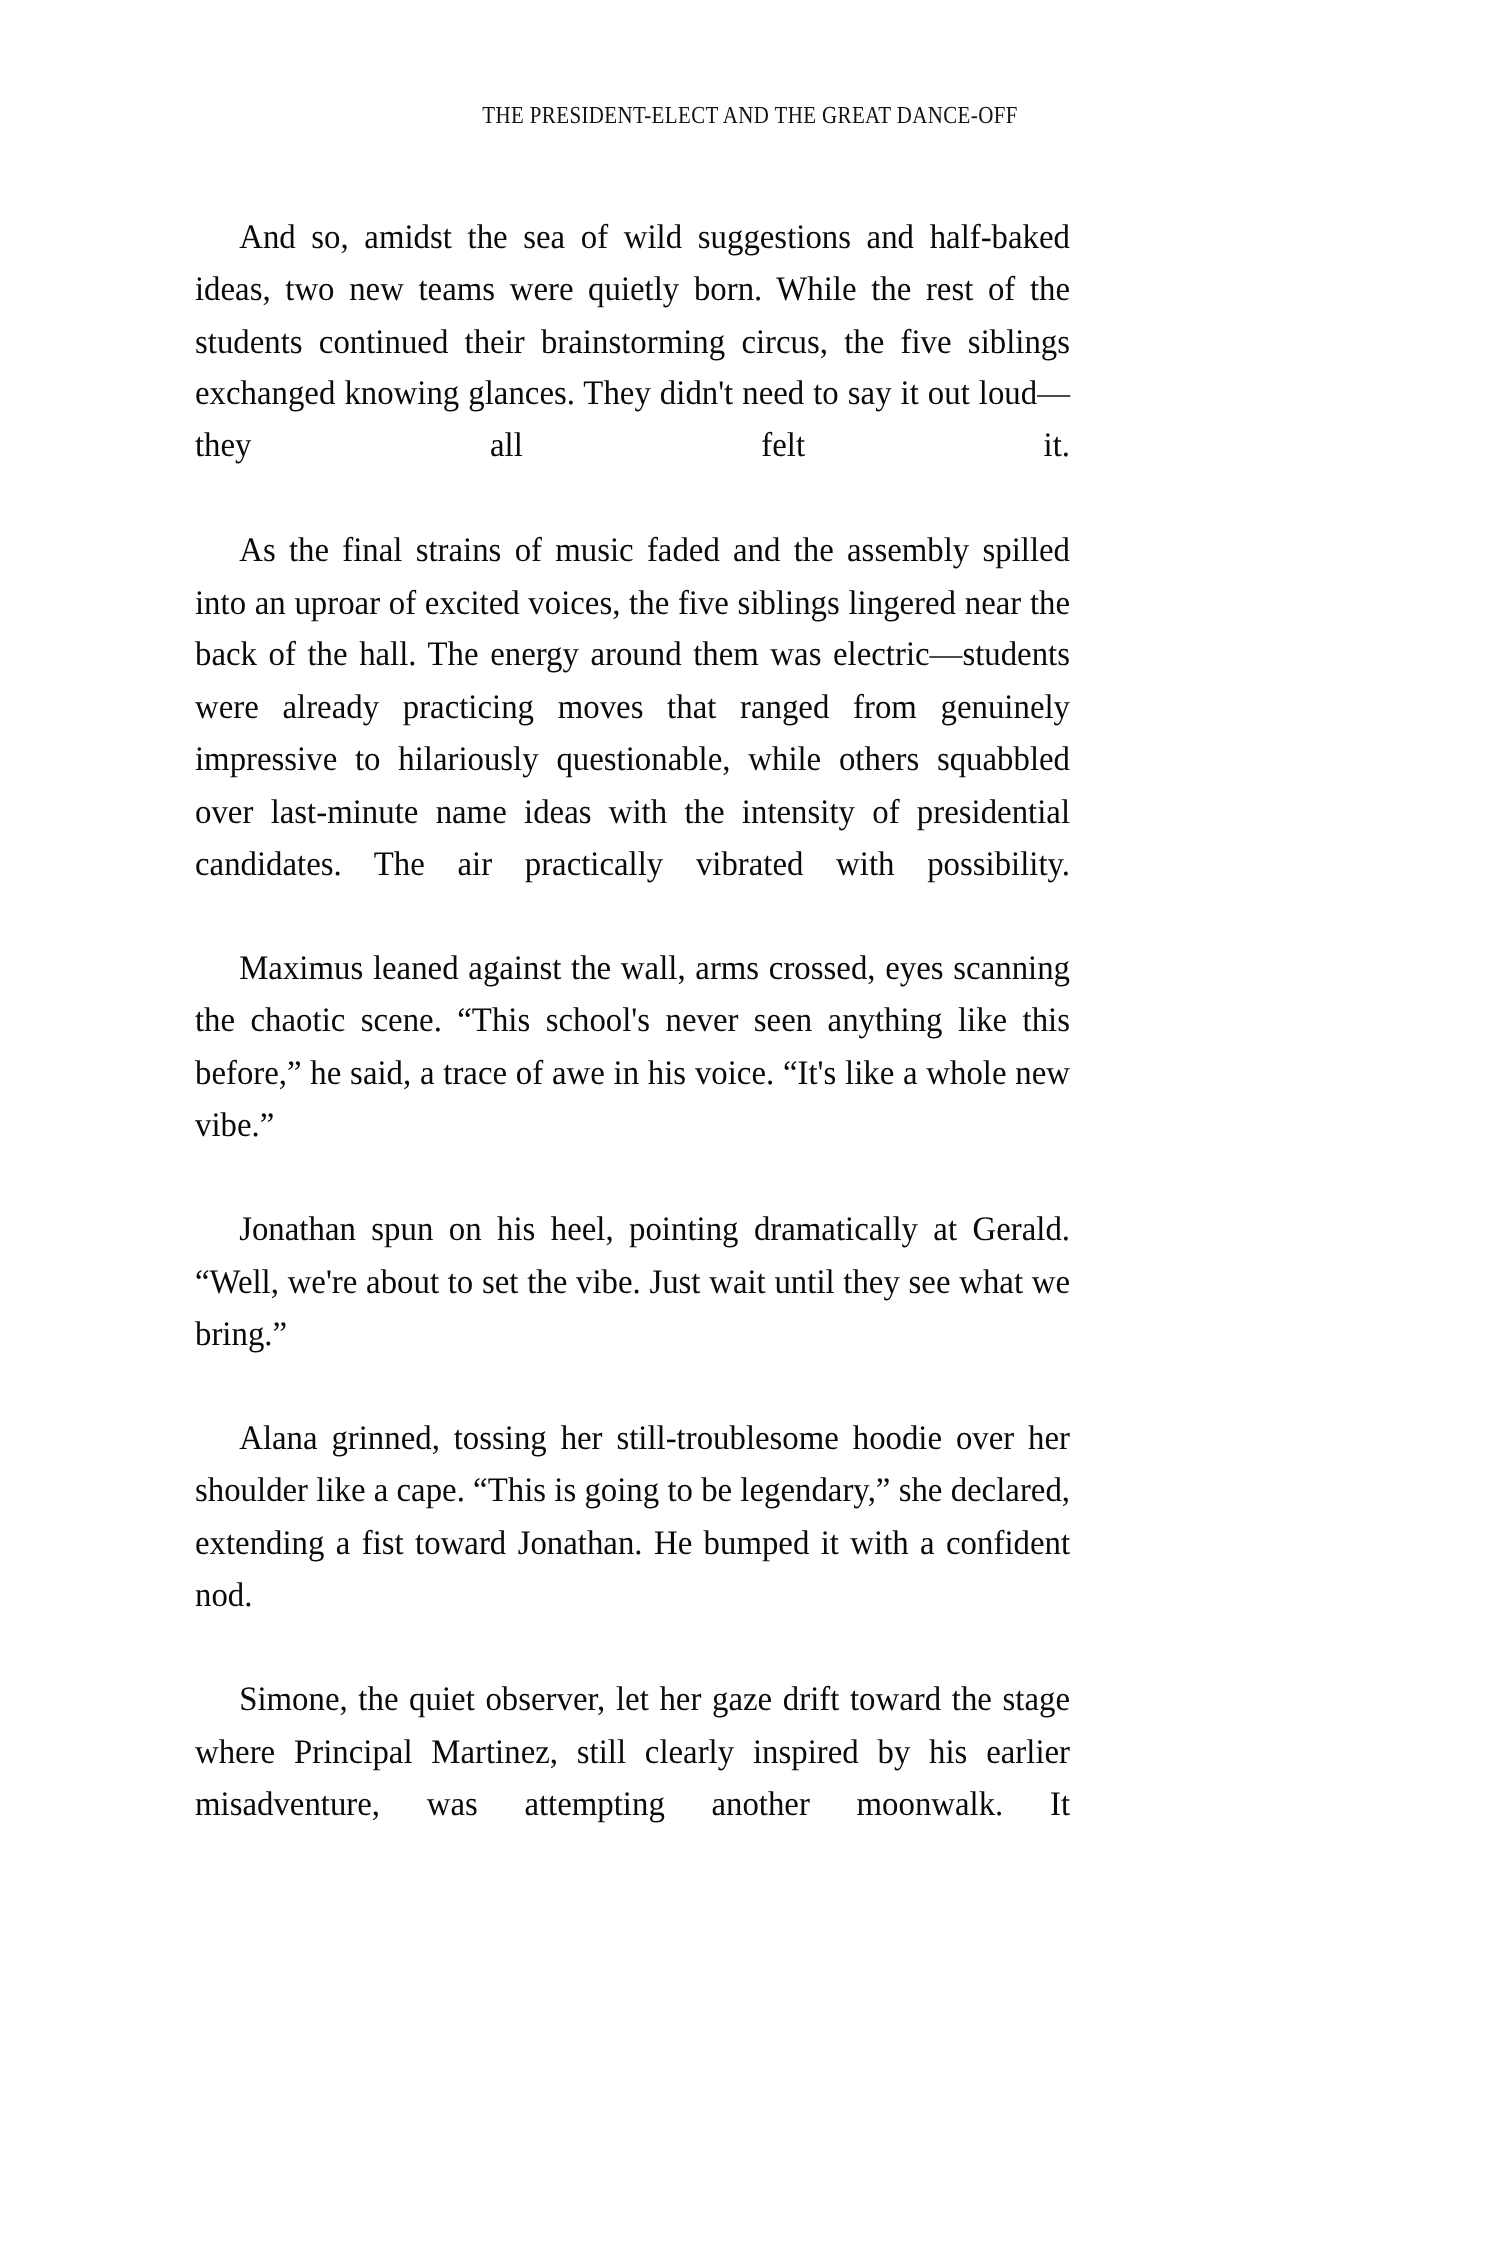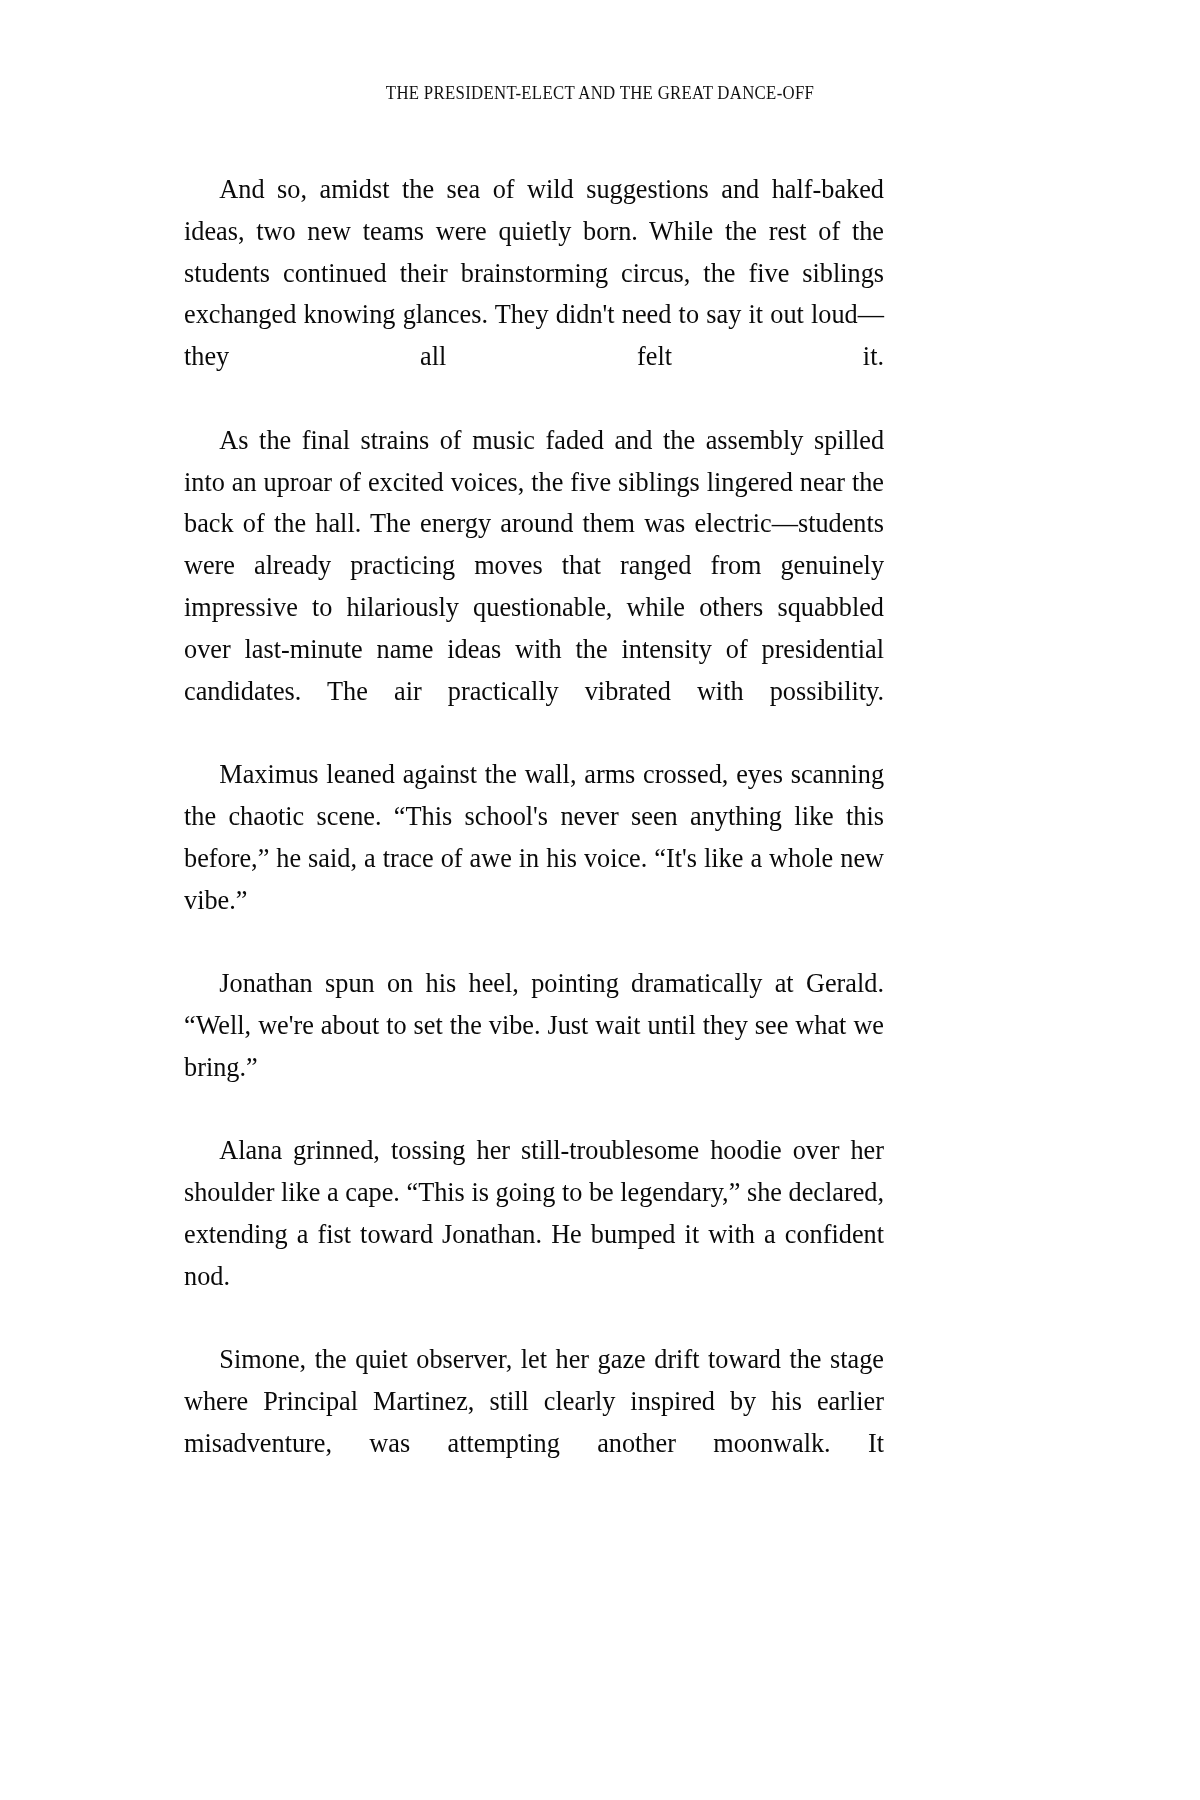--- a/index.html
+++ b/index.html
@@ -39,21 +39,21 @@
     color: #111111;
     transform: scaleX(0.86);
     transform-origin: center center;
     white-space: nowrap;
   }
 
   
   .textblock {
     position: absolute;
     top: 168px;
-    left: 184px;
+    left: 156px;
     width: 700px;
   }
 
   p.para {
     margin: 0 0 0 0;
     text-align: justify;
     text-justify: inter-word;
     text-indent: 37px;
     font-size: 27.5px;
     line-height: 41.8px;

